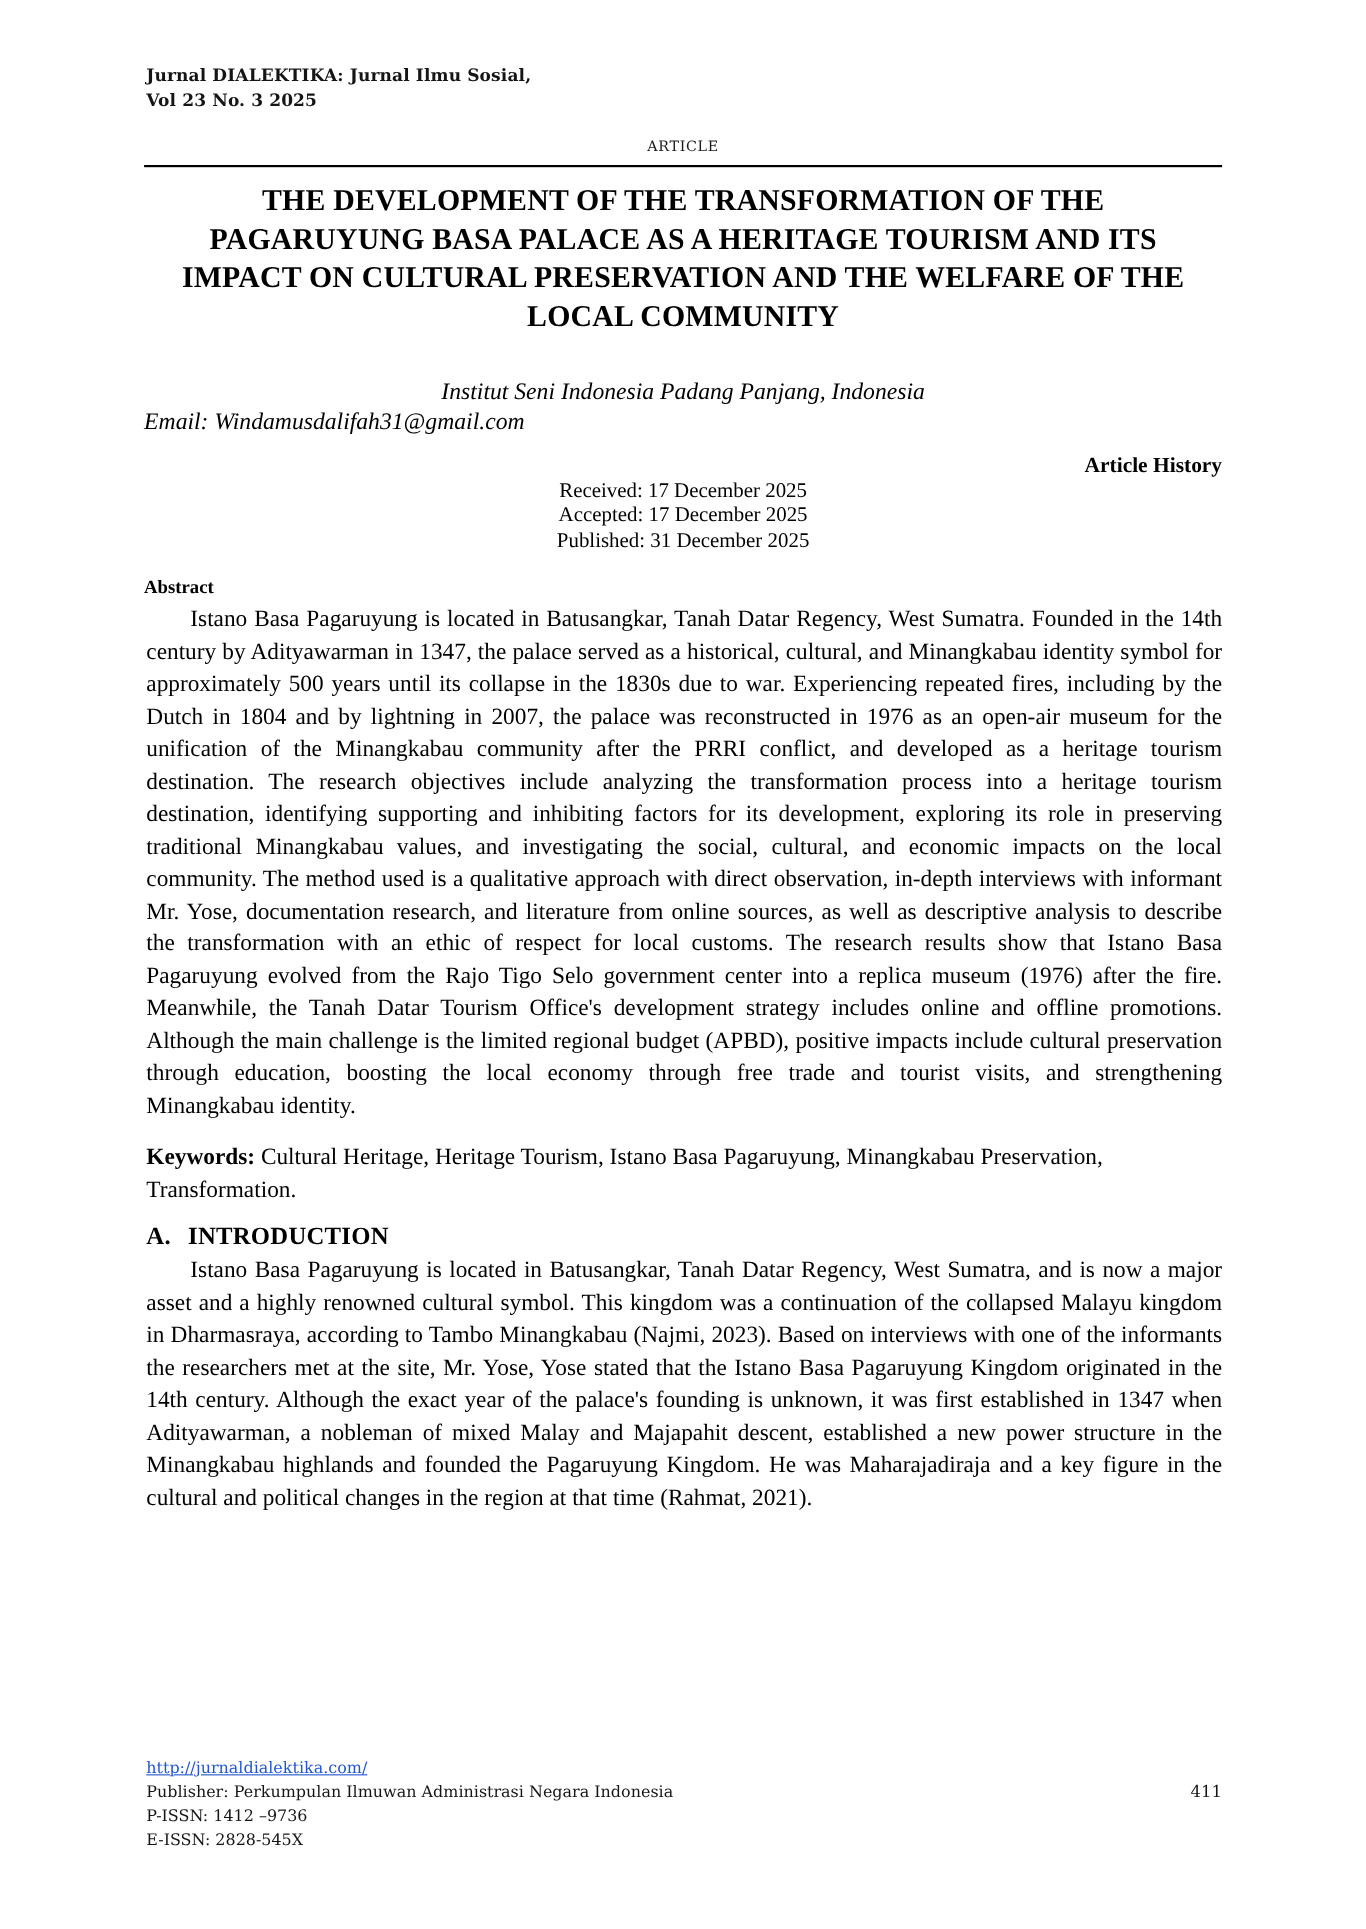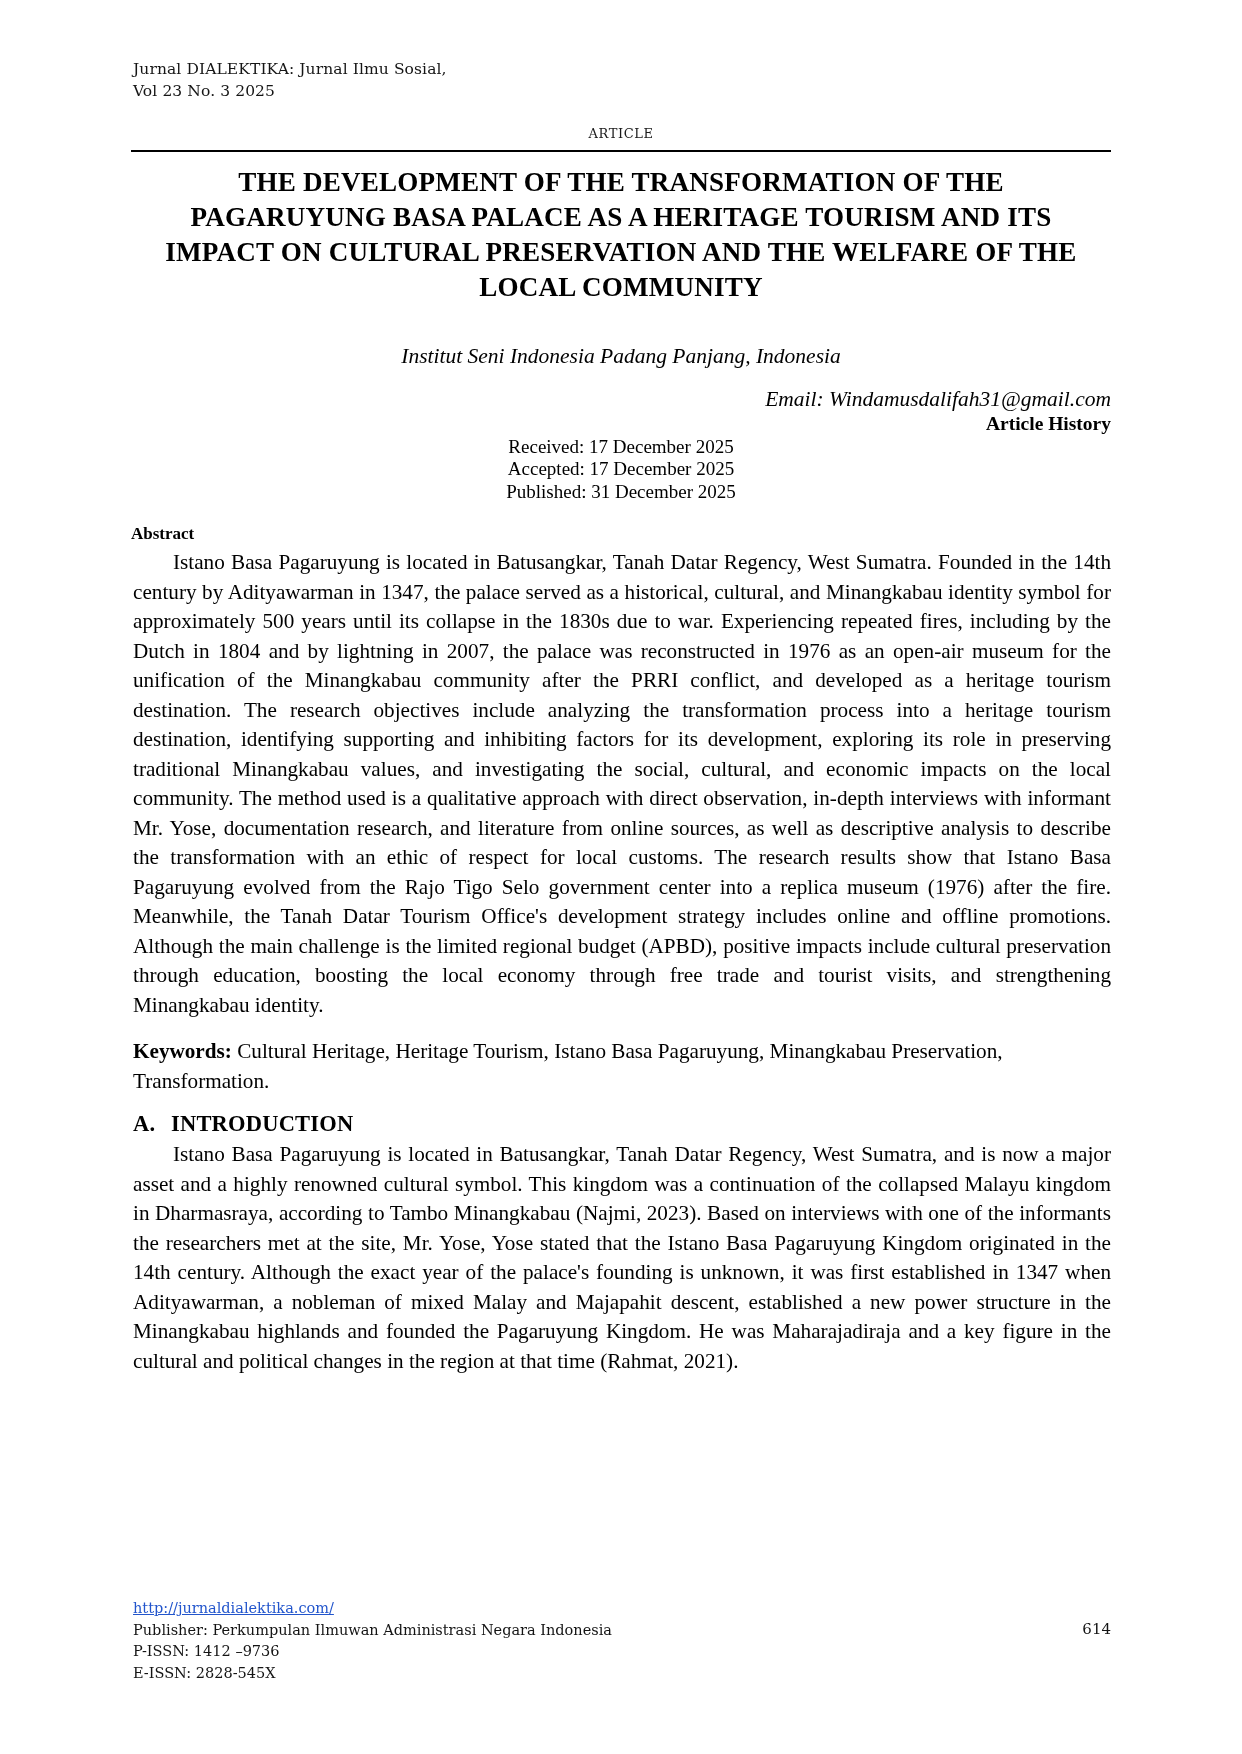--- a/index.html
+++ b/index.html
@@ -23,21 +23,21 @@
   .runhead {
     position: absolute;
     left: 133px;
     top: 58px;
     font-family: "DejaVu Serif", "Liberation Serif", serif;
     font-size: 15.5px;
     line-height: 22px;
     color: #151515;
     letter-spacing: 0.1px;
   }
-  .runhead div { white-space: nowrap; }
+  .runhead div { white-space: nowrap; font-weight: bold; }
 
   
   .article-label {
     position: absolute;
     left: 0;
     right: 0;
     top: 126px;
     text-align: center;
     font-family: "DejaVu Serif", "Liberation Serif", serif;
     font-size: 13px;
@@ -93,25 +93,24 @@
     text-align: center;
     font-style: italic;
     font-size: 21.5px;
     line-height: 28px;
   }
   .email {
     position: absolute;
     left: 131px;
     right: 131px;
     top: 369px;
-    text-align: right;
+    text-align: left;
     font-style: italic;
     font-size: 21.5px;
     line-height: 28px;
-    margin-top: 16px;
   }
 
   
   .history {
     position: absolute;
     left: 131px;
     right: 131px;
     top: 413px;
     text-align: center;
     font-size: 19px;
@@ -237,15 +236,15 @@
 
   <div class="sec-head"><span class="lett">A.</span><span>INTRODUCTION</span></div>
   <div class="intro-body">Istano Basa Pagaruyung is located in Batusangkar, Tanah Datar Regency, West Sumatra, and is now a major asset and a highly renowned cultural symbol. This kingdom was a continuation of the collapsed Malayu kingdom in Dharmasraya, according to Tambo Minangkabau (Najmi, 2023). Based on interviews with one of the informants the researchers met at the site, Mr. Yose, Yose stated that the Istano Basa Pagaruyung Kingdom originated in the 14th century. Although the exact year of the palace's founding is unknown, it was first established in 1347 when Adityawarman, a nobleman of mixed Malay and Majapahit descent, established a new power structure in the Minangkabau highlands and founded the Pagaruyung Kingdom. He was Maharajadiraja and a key figure in the cultural and political changes in the region at that time (Rahmat, 2021).</div>
 
   <div class="footer">
     <div><span class="url">http://jurnaldialektika.com/</span></div>
     <div>Publisher: Perkumpulan Ilmuwan Administrasi Negara Indonesia</div>
     <div>P-ISSN: 1412 –9736</div>
     <div>E-ISSN: 2828-545X</div>
   </div>
-  <div class="pageno">614</div>
+  <div class="pageno">411</div>
 
 </div>
 
 </body></html>

